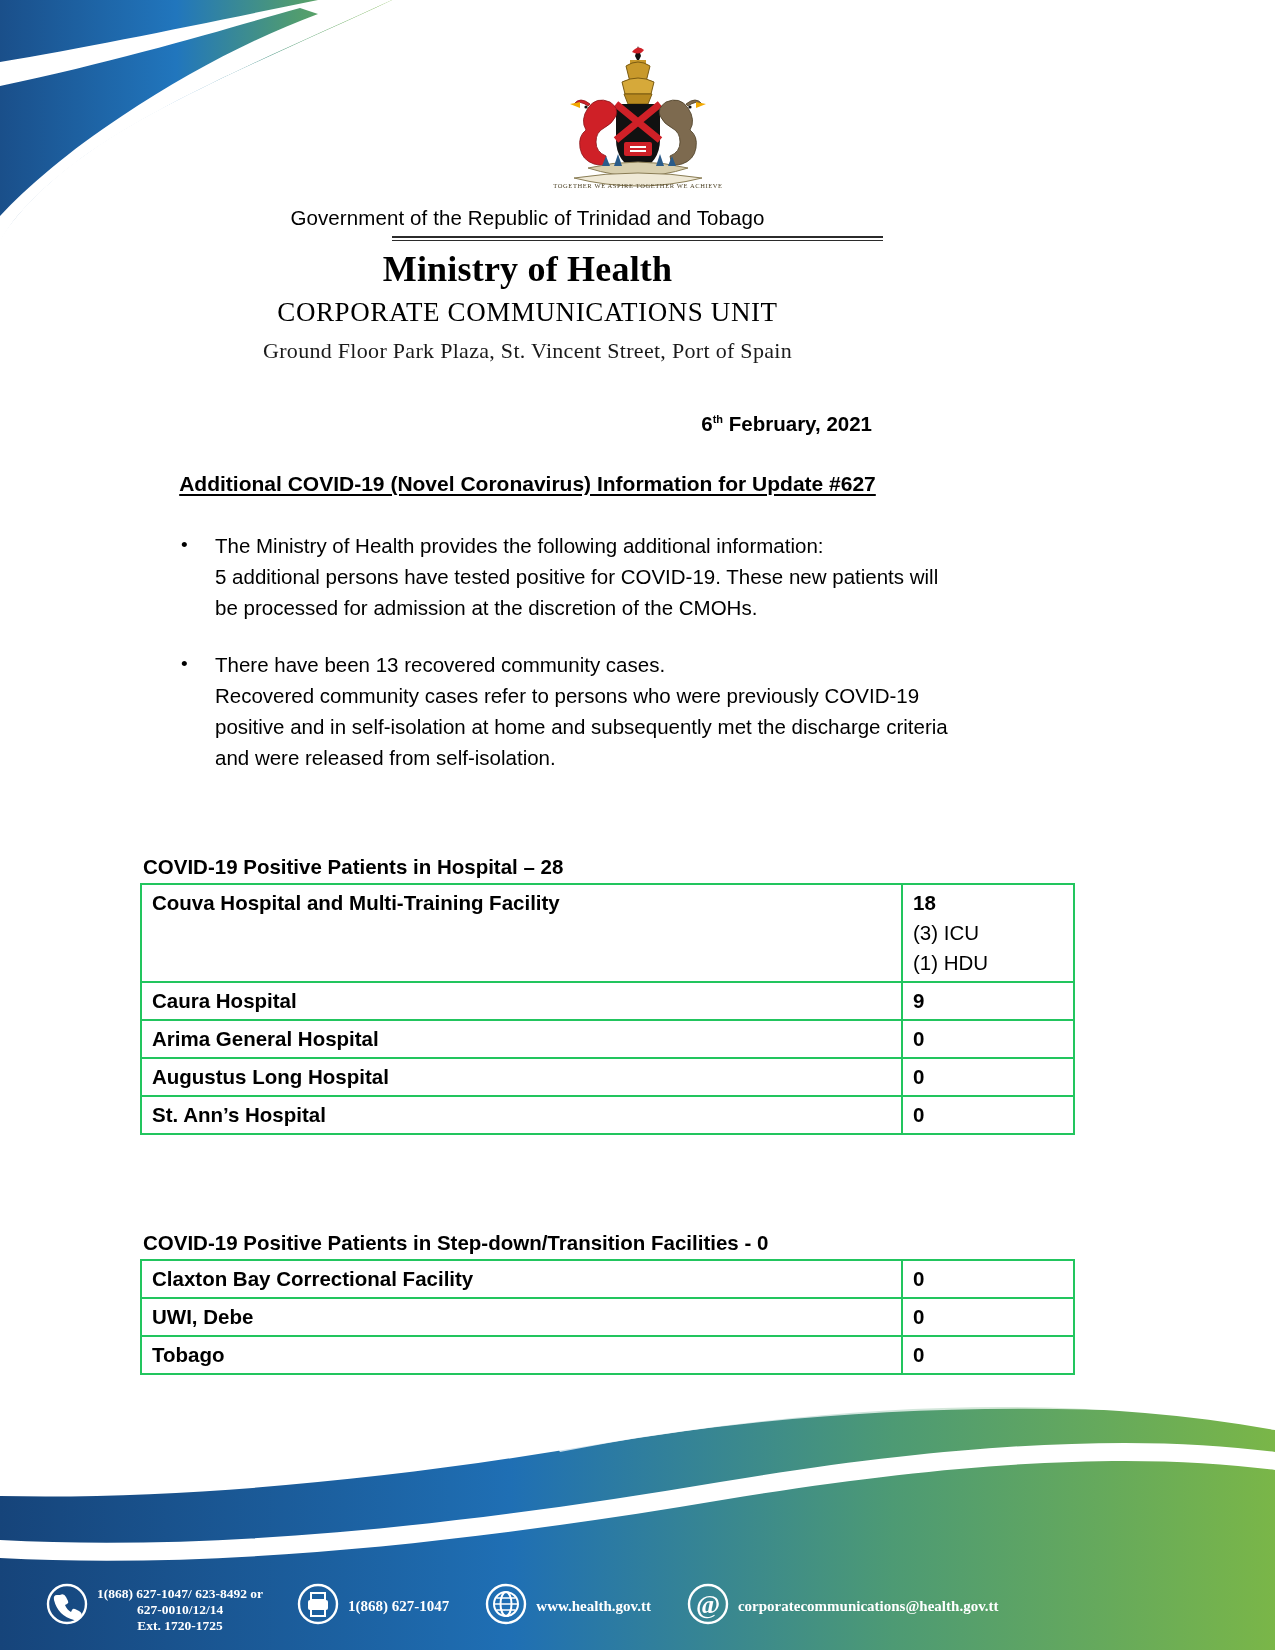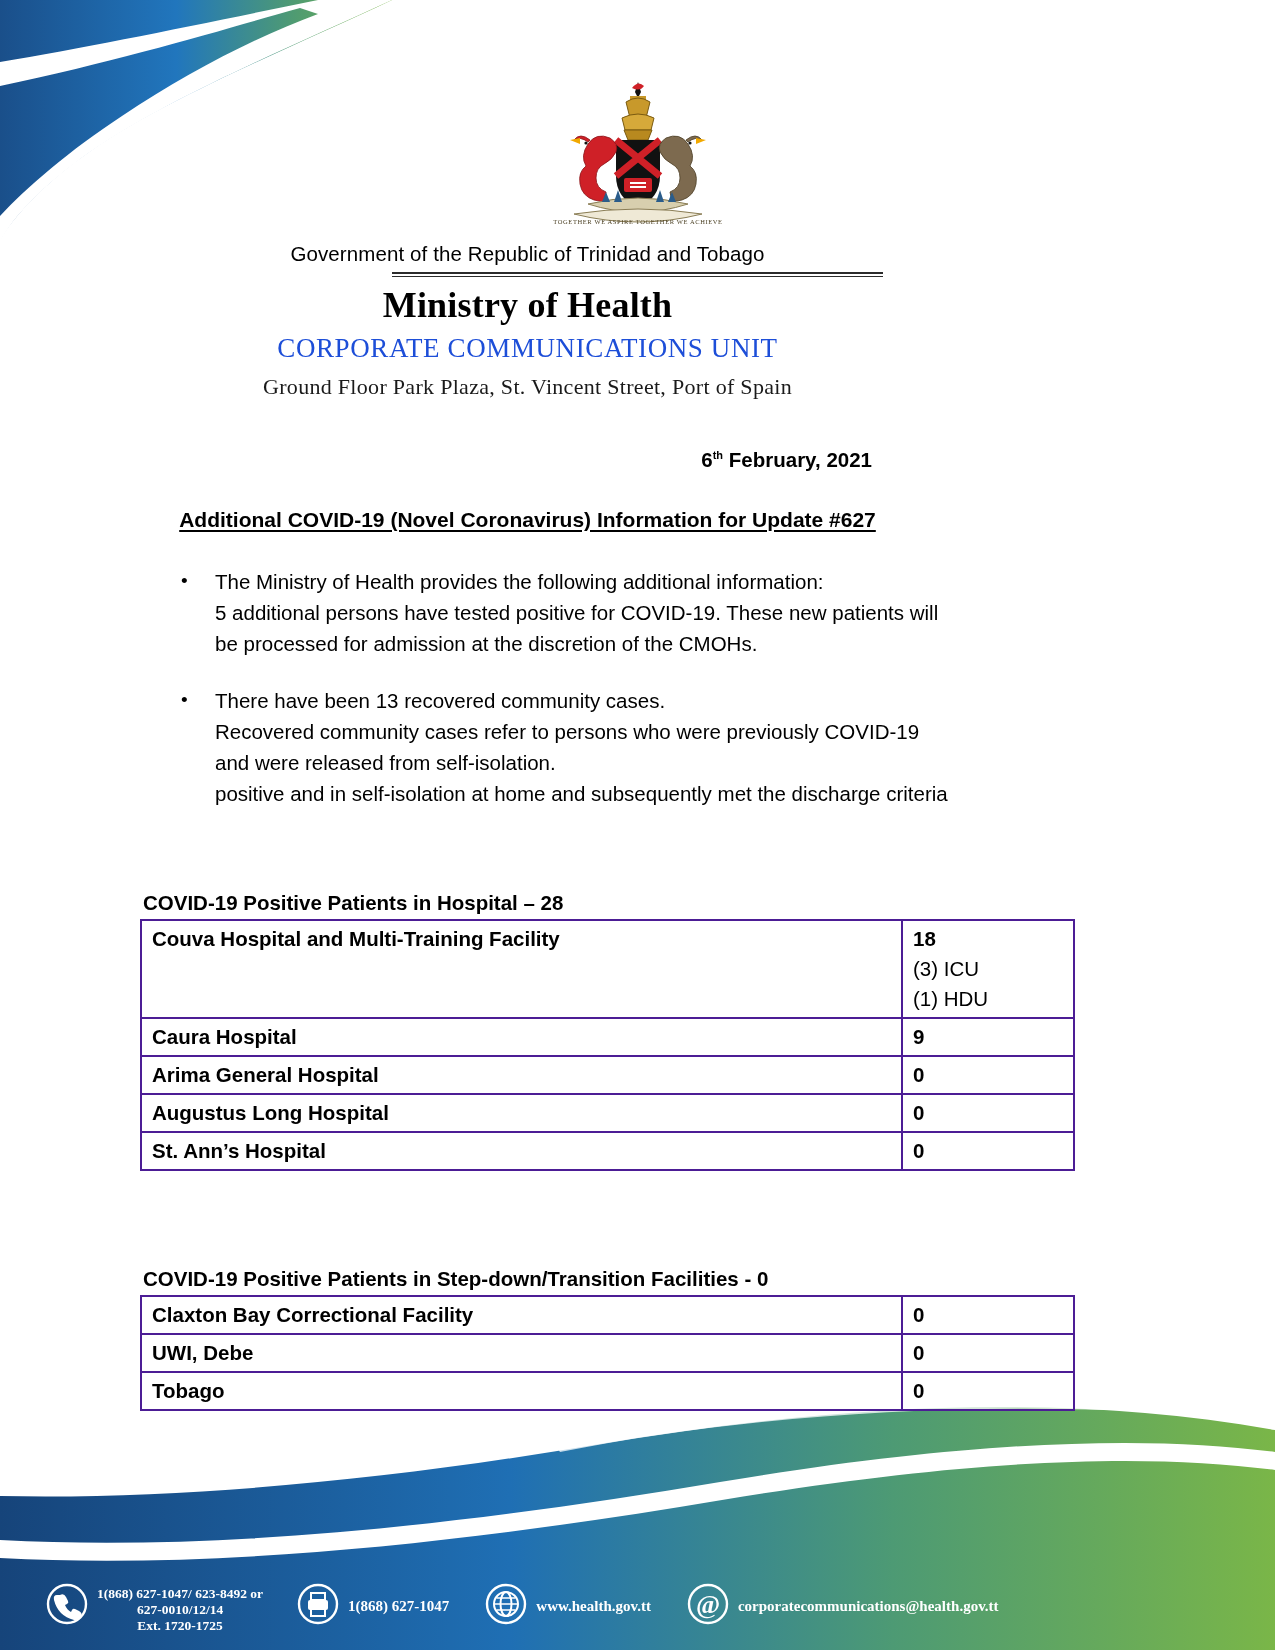--- a/index.html
+++ b/index.html
@@ -24,21 +24,20 @@
     width: 1275px;
     height: 1650px;
     pointer-events: none;
   }
 
   
   .doc {
     position: absolute;
     left: 0; top: 0;
     width: 1055px;
-    margin-top: 36px;
   }
   .crest {
     width: 1275px;
     text-align: center;
     padding-top: 42px;
     height: 160px;
   }
   .crest svg { display: inline-block; }
 
   .gov-line {
@@ -70,21 +69,21 @@
     letter-spacing: 0.2px;
   }
   .ccu {
     text-align: center;
     font-family: "Liberation Serif", serif;
     font-size: 27px;
     margin-top: 7px;
     letter-spacing: 0.6px;
     font-variant: small-caps;
     text-transform: uppercase;
-    color: #1d4ed8;
+    color: #000000;
   }
   .addr {
     text-align: center;
     font-family: Liberation Serif, serif;
     font-size: 22px;
     margin-top: 10px;
     letter-spacing: 0.3px;
     color: #1a1a1a;
   }
 
@@ -135,21 +134,21 @@
     margin-left: 143px;
     margin-bottom: 4px;
   }
   table.t {
     border-collapse: collapse;
     margin-left: 140px;
     width: 935px;
     table-layout: fixed;
   }
   table.t td {
-    border: 2px solid #4c1d95;
+    border: 2px solid #22c55e;
     font-size: 20.5px;
     padding: 3px 0 3px 10px;
     vertical-align: top;
     line-height: 30px;
   }
   table.t td.name { font-weight: bold; }
   table.t td.val { width: 160px; font-weight: bold; }
   table.t td.val .sub { font-weight: normal; display: block; }
 
   .gap-1 { height: 56px; }
@@ -280,22 +279,22 @@
     <li class="bullet">
       <span class="dot">•</span>
       <span class="ln">The Ministry of Health provides the following additional information:</span>
       <span class="ln">5 additional persons have tested positive for COVID-19. These new patients will</span>
       <span class="ln">be processed for admission at the discretion of the CMOHs.</span>
     </li>
     <li class="bullet">
       <span class="dot">•</span>
       <span class="ln">There have been 13 recovered community cases.</span>
       <span class="ln">Recovered community cases refer to persons who were previously COVID-19</span>
+      <span class="ln">positive and in self-isolation at home and subsequently met the discharge criteria</span>
       <span class="ln">and were released from self-isolation.</span>
-      <span class="ln">positive and in self-isolation at home and subsequently met the discharge criteria</span>
     </li>
   </ul>
 
   <div class="gap-1"></div>
 
   <div class="sec-head">COVID-19 Positive Patients in Hospital – 28</div>
   <table class="t">
     <tbody>
       <tr>
         <td class="name">Couva Hospital and Multi-Training Facility</td>

